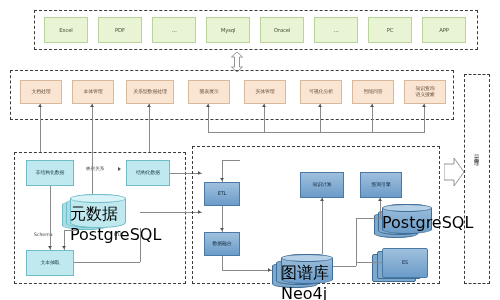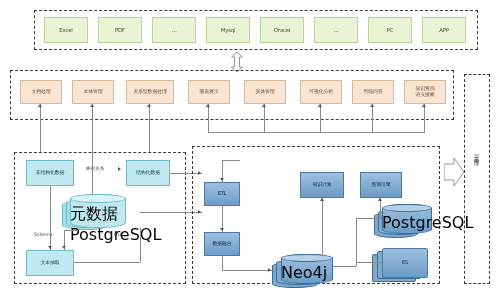--- a/index.html
+++ b/index.html
@@ -266,20 +266,21 @@
   <div class="node steel" style="left:360px;top:172px;width:42px;height:26px;">
     <span>查询引擎</span>
   </div>
 
   <div class="stackback stack-steel" style="left:272px;top:262px;width:46px;height:26px;border-radius:50% / 16%;"></div>
   <div class="stackback stack-steel" style="left:276px;top:259px;width:46px;height:26px;border-radius:50% / 16%;"></div>
   <div class="cyl cyl-steel" style="left:281px;top:254px;width:52px;height:30px;">
     <div class="body"></div>
     <div class="cap"></div>
     <div class="label">
+      <div>图谱库</div>
       <div>Neo4j</div>
     </div>
   </div>
 
   <div class="stackback stack-steel" style="left:374px;top:212px;width:44px;height:26px;border-radius:50% / 16%;"></div>
   <div class="stackback stack-steel" style="left:378px;top:209px;width:44px;height:26px;border-radius:50% / 16%;"></div>
   <div class="cyl cyl-steel" style="left:382px;top:204px;width:50px;height:30px;">
     <div class="body"></div>
     <div class="cap"></div>
     <div class="label">

